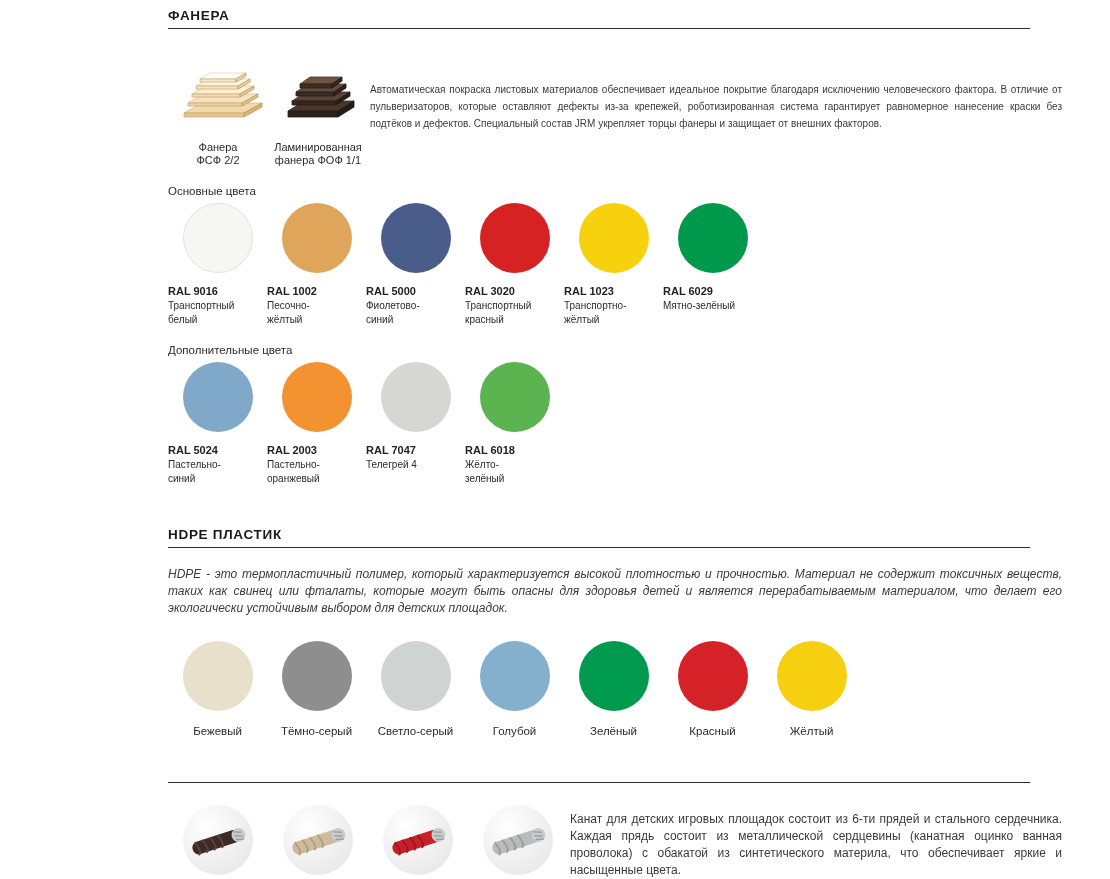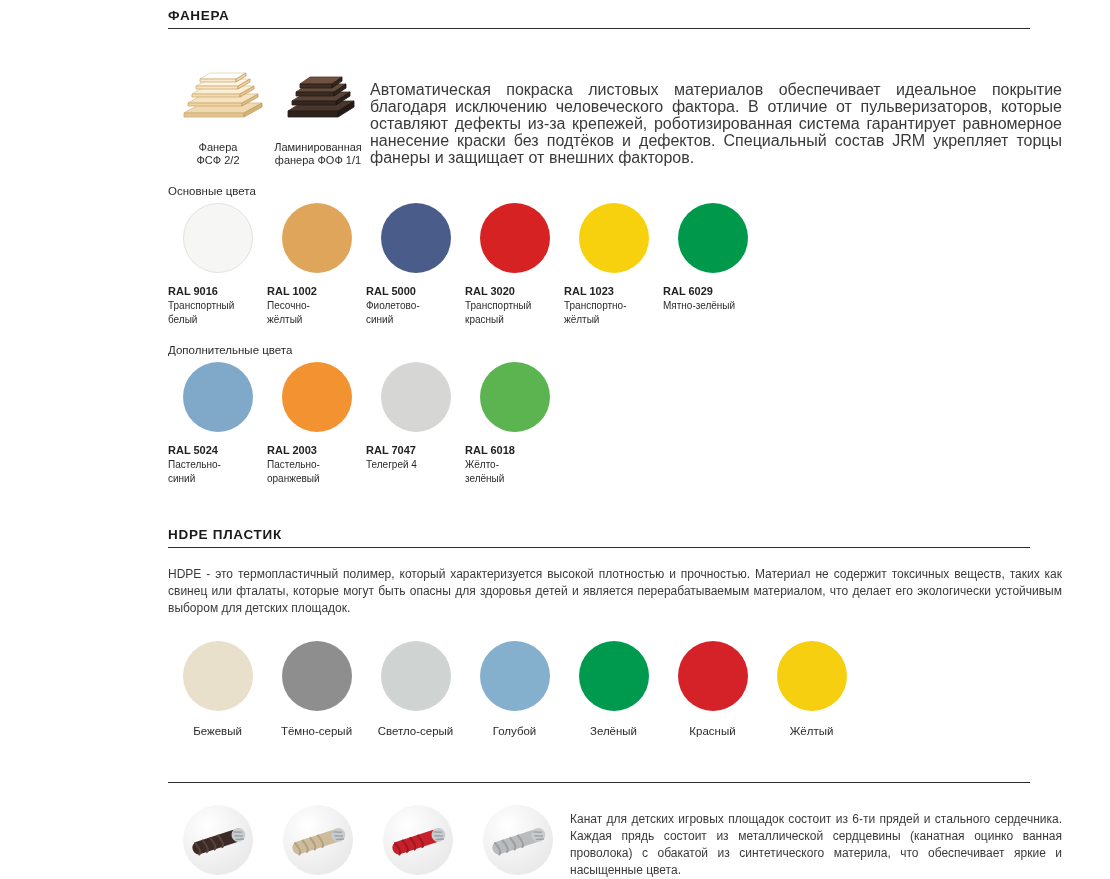--- a/index.html
+++ b/index.html
@@ -73,21 +73,21 @@
   }
   .ply-caption {
     margin-top: 12px;
     font-size: 11px;
     line-height: 13px;
     color: #2b2b2b;
   }
   .ply-text {
     flex: 1;
     margin-left: 2px;
-    font-size: 16px;
+    font-size: 10px;
     line-height: 17px;
     text-align: justify;
     color: #3a3a3a;
     padding-top: 30px;
     padding-right: 8px;
   }
 
   
   .sub-label {
     font-size: 11.5px;
@@ -124,20 +124,21 @@
   }
 
   
   .hdpe-text {
     font-size: 12px;
     line-height: 17px;
     text-align: justify;
     color: #3a3a3a;
     margin-top: 18px;
     padding-right: 8px;
+    font-style: italic;
   }
   .hdpe-row { margin-top: 24px; align-items: center; }
   .hdpe-sw { width: 99px; text-align: center; }
   .hdpe-name {
     margin-top: 14px;
     font-size: 11.5px;
     color: #2b2b2b;
   }
 
   

